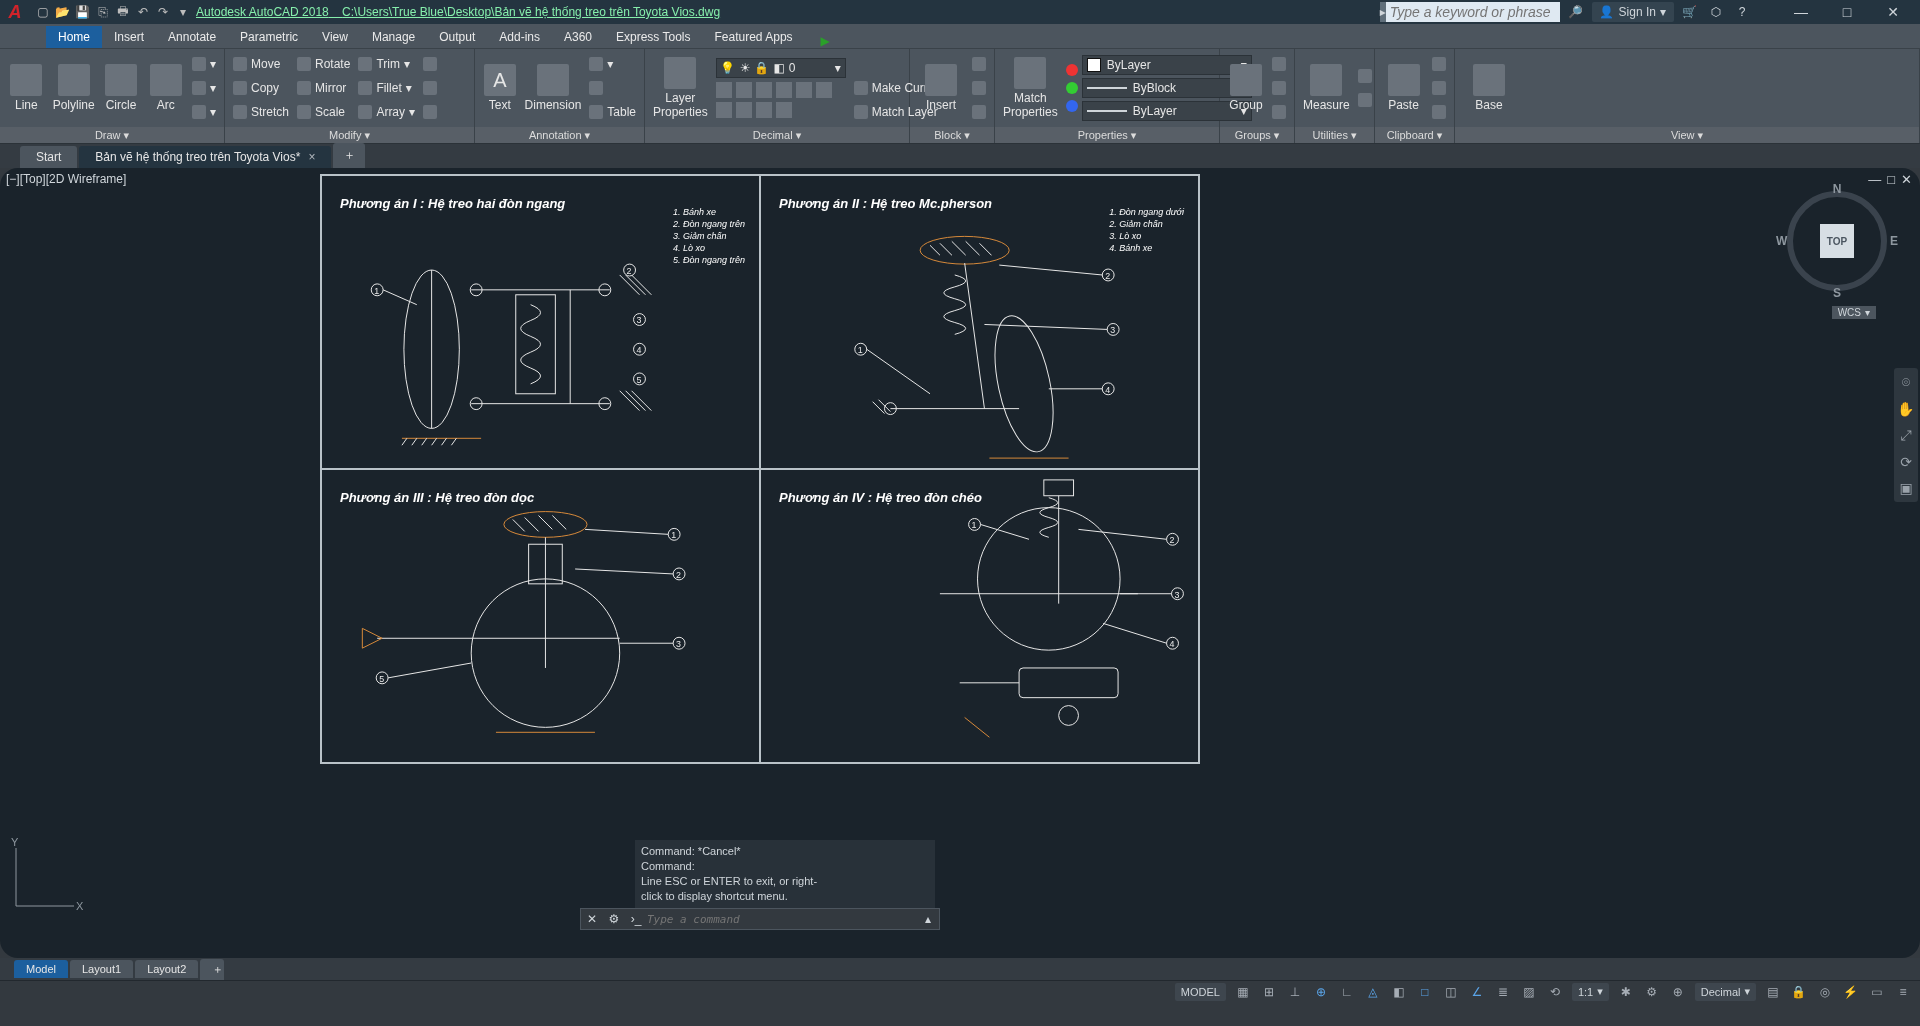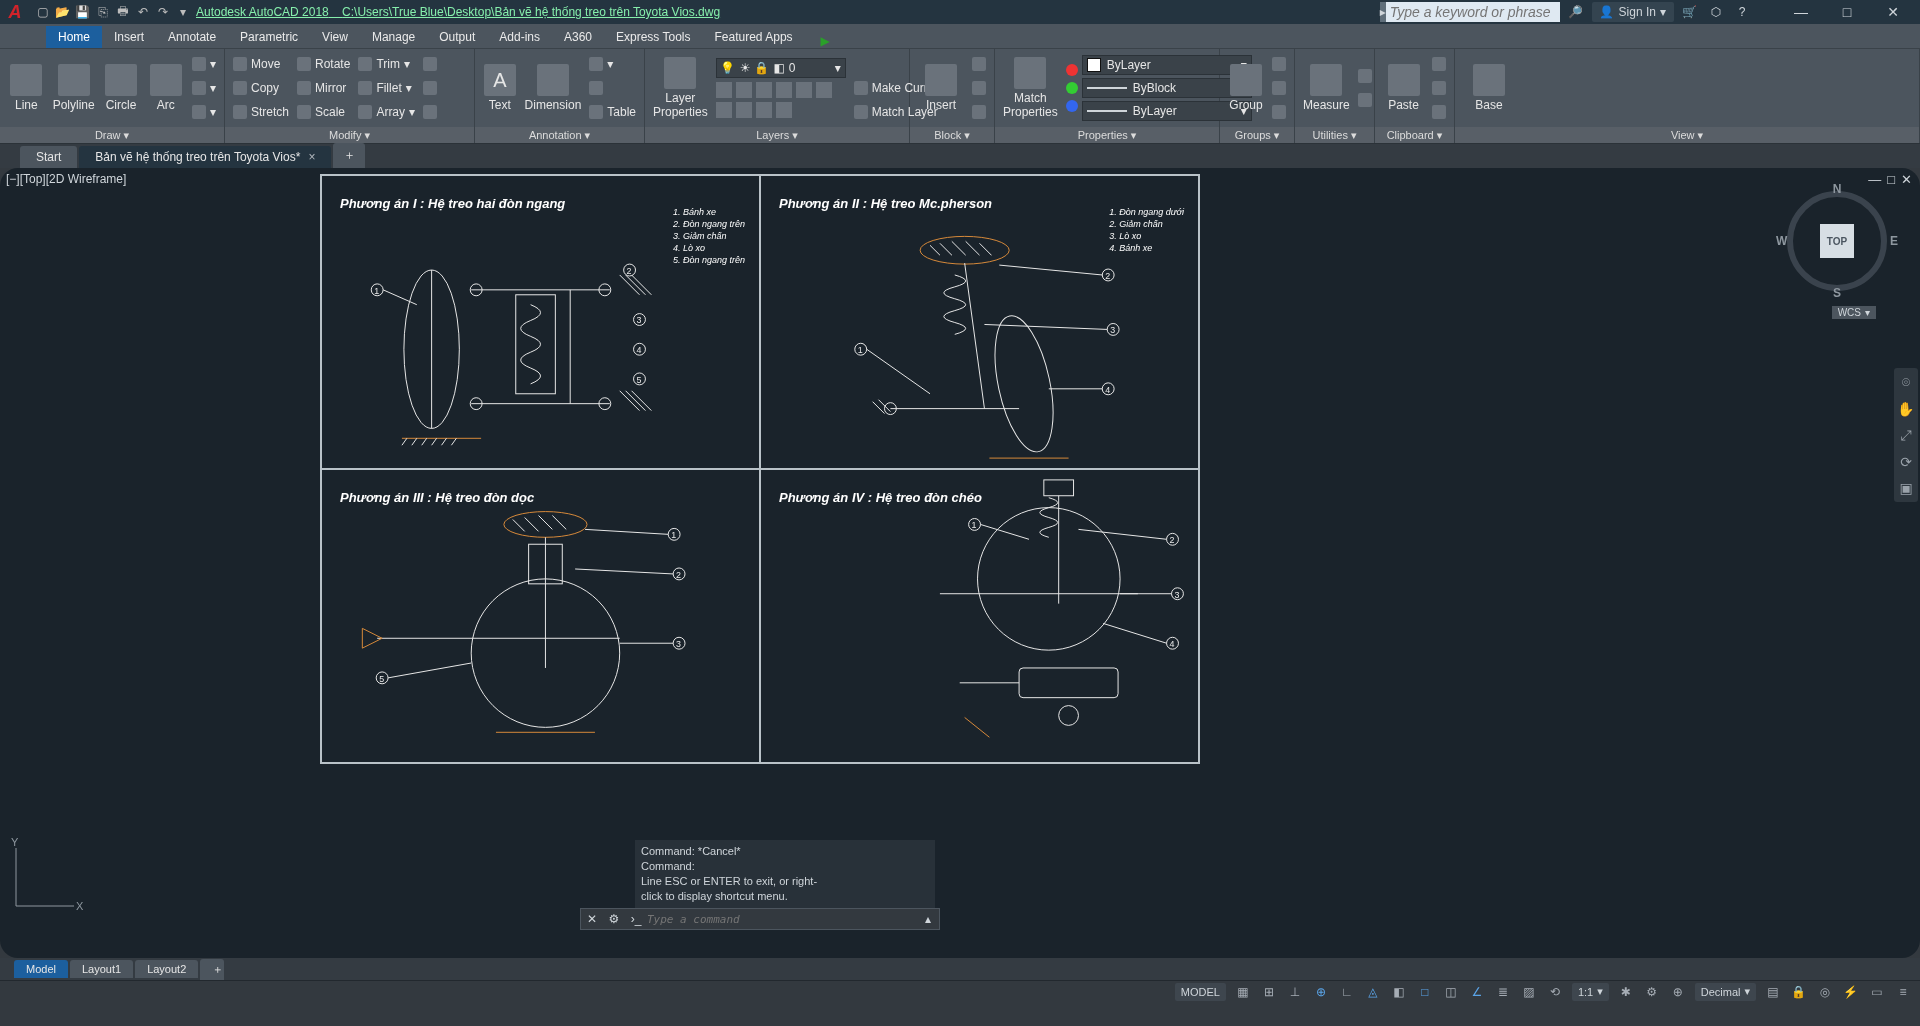--- a/index.html
+++ b/index.html
@@ -296,21 +296,21 @@
         <div class="smallrow">
             <span class="d"></span>
             <span>Make Current</span>
           </div>
         <div class="smallrow">
             <span class="d"></span>
             <span>Match Layer</span>
           </div>
       </div>
     </div>
-    <div class="panel-title">Layers ▾</div>
+    <div class="panel-title">Decimal ▾</div>
   </div>
 
   <div class="panel" style="width:85px">
     <div class="panel-body">
       <div class="bigbtn">
           <div class="ico"></div>
           <span>Insert</span>
         </div>
       <div class="smallcol">
         <div class="smallrow">

